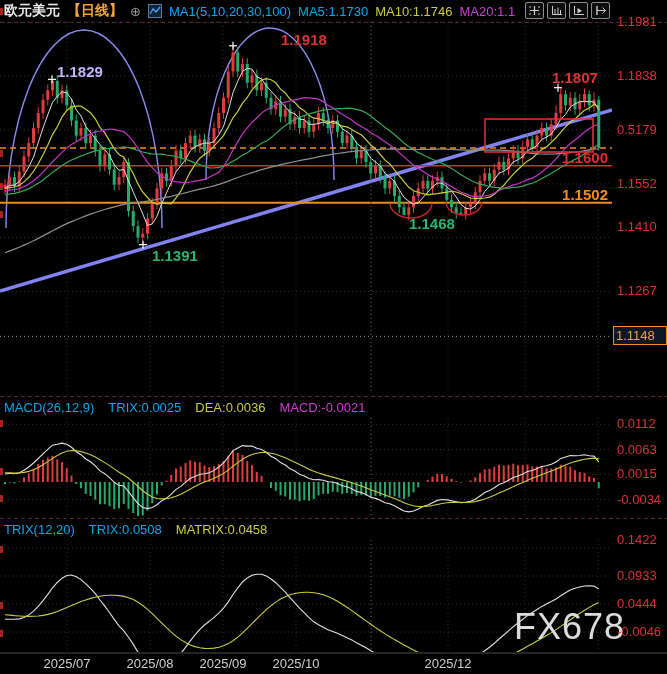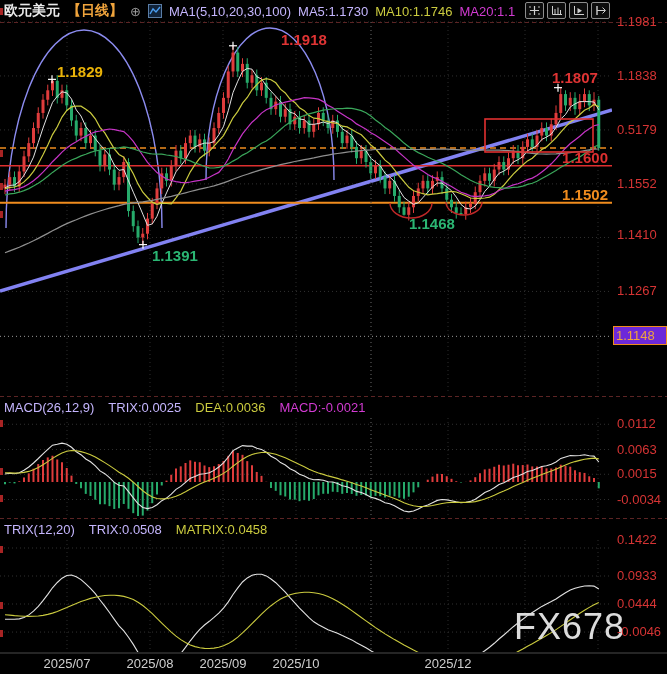--- a/index.html
+++ b/index.html
@@ -7,29 +7,29 @@
        font-family:"Liberation Sans","DejaVu Sans",sans-serif;}
   #cv{position:absolute;left:0;top:0;z-index:1;}
   #watermark{position:absolute;left:514px;top:606px;z-index:2;color:#dcdcdc;
              font-size:36px;letter-spacing:1px;font-weight:400;}
   #overlay{position:absolute;inset:0;z-index:4;pointer-events:none;}
   .hdr{position:absolute;left:0;top:0;height:22px;display:flex;align-items:center;
        gap:7px;padding-left:4px;z-index:6;font-size:13px;white-space:nowrap;}
   .sym{color:#eaeaea;font-weight:bold;font-size:14px;}
   .period{color:#f0a43c;font-weight:bold;font-size:14px;}
   .plus{color:#9a9a9a;font-size:13px;}
-  .w{color:#c4b5fd;} .y{color:#cbcb3f;} .m{color:#d23bd2;}
+  .w{color:#0ea5e9;} .y{color:#cbcb3f;} .m{color:#d23bd2;}
   .tools{position:absolute;right:57px;top:2px;display:flex;gap:3px;z-index:7;}
   .tool{width:17px;height:15px;border:1px solid #8d8d8d;background:#0d0d0d;
         border-radius:2px;display:flex;align-items:center;justify-content:center;}
   .subhdr{position:absolute;left:4px;display:flex;gap:14px;font-size:13px;z-index:6;white-space:nowrap;}
   .ylab{position:absolute;left:617px;width:48px;font-size:13px;color:#d63434;z-index:4;}
   .mlab{position:absolute;left:617px;width:50px;font-size:13px;color:#d63434;z-index:4;}
   .chbox{position:absolute;left:613px;width:48px;border:1px solid #f08c1e;color:#f0a43c;
-         background:#6d28d9;font-size:13px;padding:1px 2px;z-index:5;}
+         background:#0f172a;font-size:13px;padding:1px 2px;z-index:5;}
   .ann{position:absolute;font-size:15px;font-weight:bold;z-index:4;}
   .lvl{position:absolute;left:548px;width:60px;text-align:right;font-size:15px;
        font-weight:bold;z-index:4;}
   .xlab{position:absolute;top:656px;font-size:13px;color:#cfcfcf;transform:translateX(-50%);
         z-index:4;white-space:nowrap;}
   .xlab.hi{color:#f0a43c;}
 </style>
 </head>
 <body>
 
@@ -515,32 +515,32 @@
       <polyline points="5.0,619.3 9.8,619.2 14.5,619.3 19.3,618.9 24.0,617.5 28.8,614.9 33.5,611.2 38.3,606.4 43.0,600.7 47.8,594.4 52.5,587.8 57.3,582.5 62.0,578.2 66.8,575.5 71.5,575.0 76.3,576.8 81.0,579.6 85.8,583.8 90.5,588.3 95.3,593.7 100.0,600.0 104.8,606.1 109.5,612.5 114.3,619.4 119.0,625.9 123.8,630.9 128.5,637.2 133.3,644.4 138.0,652.3 142.8,659.8 147.5,665.7 152.3,669.5 157.0,671.0 161.8,669.9 166.5,667.7 171.3,664.1 176.0,659.0 180.8,653.5 185.5,647.4 190.3,640.8 195.0,634.9 199.8,629.4 204.5,625.0 209.3,621.3 214.0,617.4 218.8,613.1 223.5,608.1 228.3,601.9 233.0,594.5 237.8,587.9 242.5,582.0 247.3,577.9 252.0,575.2 256.8,574.2 261.5,574.3 266.3,575.9 271.0,579.0 275.8,582.7 280.5,587.4 285.3,592.2 290.0,597.6 294.8,602.8 299.5,608.1 304.3,612.9 309.0,617.7 313.8,621.8 318.5,624.8 323.3,627.3 328.0,629.7 332.8,631.5 337.5,633.3 342.3,635.6 347.0,637.7 351.8,639.9 356.5,642.7 361.3,645.2 366.0,647.8 370.8,650.8 375.5,653.4 380.3,656.0 385.0,659.0 389.8,661.5 394.5,664.1 399.3,667.1 404.0,670.3 408.8,673.0 413.5,674.5 418.3,674.6 423.0,673.4 427.8,671.6 432.5,669.1 437.3,666.0 442.0,663.1 446.8,661.0 451.5,659.7 456.3,659.2 461.0,659.1 465.8,658.8 470.5,658.2 475.3,656.7 480.0,654.2 484.8,650.7 489.5,647.2 494.3,643.3 499.0,639.0 503.8,635.0 508.5,630.9 513.3,626.7 518.0,622.9 522.8,619.3 527.5,615.6 532.3,612.5 537.0,609.5 541.8,606.4 546.5,604.0 551.3,601.6 556.0,599.0 560.8,595.7 565.5,592.7 570.3,590.0 575.0,588.3 579.8,587.0 584.5,586.0 589.3,585.8 594.0,586.1 598.8,589.0 " fill="none" stroke="#e2e2e2" stroke-width="1.1"></polyline>
       <polyline points="5.0,614.7 9.8,615.1 14.5,615.6 19.3,616.0 24.0,616.3 28.8,616.4 33.5,616.3 38.3,616.0 43.0,615.4 47.8,614.4 52.5,613.1 57.3,611.5 62.0,609.6 66.8,607.6 71.5,605.5 76.3,603.5 81.0,601.6 85.8,599.9 90.5,598.4 95.3,597.2 100.0,596.2 104.8,595.5 109.5,595.2 114.3,595.2 119.0,595.6 123.8,596.4 128.5,597.7 133.3,599.6 138.0,602.2 142.8,605.5 147.5,609.4 152.3,613.7 157.0,618.4 161.8,623.1 166.5,627.7 171.3,632.1 176.0,636.1 180.8,639.6 185.5,642.5 190.3,644.9 195.0,646.6 199.8,647.8 204.5,648.4 209.3,648.5 214.0,648.1 218.8,647.2 223.5,645.7 228.3,643.6 233.0,640.7 237.8,637.1 242.5,632.9 247.3,628.3 252.0,623.6 256.8,618.8 261.5,614.1 266.3,609.7 271.0,605.7 275.8,602.1 280.5,599.1 285.3,596.7 290.0,594.8 294.8,593.5 299.5,592.7 304.3,592.2 309.0,592.3 313.8,592.7 318.5,593.5 323.3,594.8 328.0,596.6 332.8,598.7 337.5,601.3 342.3,604.2 347.0,607.3 351.8,610.6 356.5,614.0 361.3,617.5 366.0,620.9 370.8,624.3 375.5,627.6 380.3,630.8 385.0,633.9 389.8,636.8 394.5,639.6 399.3,642.3 404.0,645.0 408.8,647.5 413.5,650.0 418.3,652.4 423.0,654.6 427.8,656.6 432.5,658.4 437.3,659.9 442.0,661.2 446.8,662.2 451.5,663.1 456.3,663.8 461.0,664.3 465.8,664.7 470.5,665.0 475.3,665.0 480.0,664.8 484.8,664.2 489.5,663.4 494.3,662.2 499.0,660.6 503.8,658.7 508.5,656.5 513.3,654.1 518.0,651.6 522.8,649.0 527.5,646.3 532.3,643.7 537.0,641.0 541.8,638.2 546.5,635.5 551.3,632.6 556.0,629.6 560.8,626.4 565.5,623.1 570.3,619.8 575.0,616.5 579.8,613.3 584.5,610.3 589.3,607.4 594.0,604.7 598.8,602.4 " fill="none" stroke="#cbcb3f" stroke-width="1.1"></polyline>
     </g>
   </svg>
 <div id="watermark">FX678</div>
 <div id="overlay">
     <div class="ylab" style="top: 14px;">1.1981</div>
     <div class="ylab" style="top: 67.9623px;">1.1838</div>
     <div class="ylab" style="top: 121.925px;">0.5179</div>
     <div class="ylab" style="top: 175.887px;">1.1552</div>
-    <div class="ylab" style="top: 227px;">1.1410</div>
+    <div class="ylab" style="top: 219px;">1.1410</div>
     <div class="ylab" style="top: 283.434px;">1.1267</div>
     <div class="mlab" style="top: 416.268px;">0.0112</div>
     <div class="mlab" style="top: 441.526px;">0.0063</div>
     <div class="mlab" style="top: 466.268px;">0.0015</div>
     <div class="mlab" style="top: 491.526px;">-0.0034</div>
     <div class="mlab" style="top: 532px;">0.1422</div>
     <div class="mlab" style="top: 568.007px;">0.0933</div>
     <div class="mlab" style="top: 596.014px;">0.0444</div>
     <div class="mlab" style="top: 624.078px;">-0.0046</div>
     <div class="chbox" style="top: 326.34px;">1.1148</div>
-    <div class="ann" style="left: 57px; top: 63px; color: #eab308;">1.1829</div>
+    <div class="ann" style="left: 57px; top: 63px; color: #c4b5fd;">1.1829</div>
     <div class="ann" style="left: 281px; top: 31px; color: rgb(224, 52, 52);">1.1918</div>
     <div class="ann" style="left: 552px; top: 69px; color: rgb(224, 52, 52);">1.1807</div>
     <div class="ann" style="left: 152px; top: 247px; color: rgb(43, 182, 115);">1.1391</div>
     <div class="ann" style="left: 409px; top: 215px; color: rgb(43, 182, 115);">1.1468</div>
     <div class="lvl" style="top: 148.774px; color: rgb(221, 47, 47);">1.1600</div>
     <div class="lvl" style="top: 185.755px; color: rgb(240, 140, 30);">1.1502</div>
     <div class="xlab" style="left: 67px;">2025/07</div>
     <div class="xlab" style="left: 150px; text-align: right;">2025/08</div>
     <div class="xlab" style="left: 223px;">2025/09</div>
     <div class="xlab" style="left: 296px;">2025/10</div>

